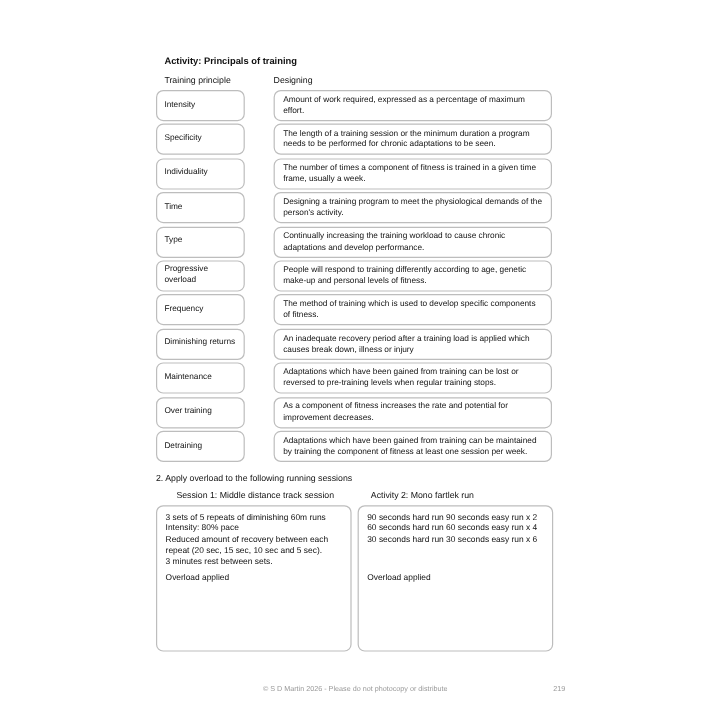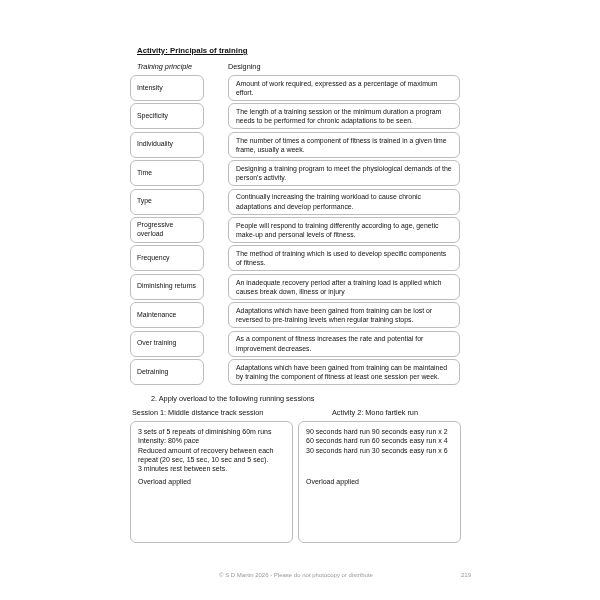--- a/index.html
+++ b/index.html
@@ -1,36 +1,36 @@
 <!DOCTYPE html>
 <html><head>
 <meta charset="utf-8">
 <style>
   * { margin:0; padding:0; box-sizing:border-box; }
   html,body { width:600px; height:600px; background:#ffffff; overflow:hidden;
               font-family:"Liberation Sans", sans-serif; color:#111111; }
   .sheet { position:absolute; left:130px; top:45px; width:332px; }
 
-  .title { font-size:7.8px; font-weight:bold; line-height:11px; margin-left:7px;text-decoration:underline; }
+  .title { font-size:7.8px; font-weight:bold; line-height:11px; margin-left:7px; }
   .instruction { font-size:7.3px; line-height:10px; margin-left:7px; }
 
   .col-headers { display:flex; font-size:7.3px; line-height:9px; margin-top:6px; margin-bottom:4px; }
-  .col-headers .col1 { width:91px; margin-left:7px;font-style:italic; }
+  .col-headers .col1 { width:91px; margin-left:7px; }
 
   .match-row { display:flex; margin-bottom:2.4px; }
   .pbox { width:74px; height:26px; border:1px solid #bdbdbd; border-radius:6px;
           display:flex; align-items:center; padding:1px 6px;
           font-size:6.9px; line-height:8.8px; background:#fff; }
   .dbox { width:232px; height:26px; margin-left:24px; border:1px solid #bdbdbd; border-radius:6px;
           display:flex; align-items:center; padding:1px 7px;
           font-size:6.9px; line-height:9.2px; background:#fff; }
 
-  .instruction2 { font-size:7.3px; line-height:9px; margin-left:21px; margin-top:9px; }
+  .instruction2 { font-size:7.3px; line-height:9px; margin-left:0; margin-top:9px; }
   .session-headers { display:flex; font-size:7.3px; line-height:9px; margin-top:5px; }
-  .session-headers .s1 { width:200px; margin-left:2px; }
+  .session-headers .s1 { width:162px; margin-left:17px; }
 
   .sessions { display:flex; margin-top:4px; }
   .sbox { width:163px; height:122px; border:1px solid #bdbdbd; border-radius:6px;
           padding:5px 4px 0 7px; font-size:7px; line-height:9.3px; background:#fff; }
   .sbox + .sbox { margin-left:5px; }
   .session-lines { height:50px; }
   .overload {}
 
   .footer-copyright { position:absolute; top:571px; left:130px; width:332px;
                       font-size:6px; line-height:8px; color:#999999; text-align:center; }

